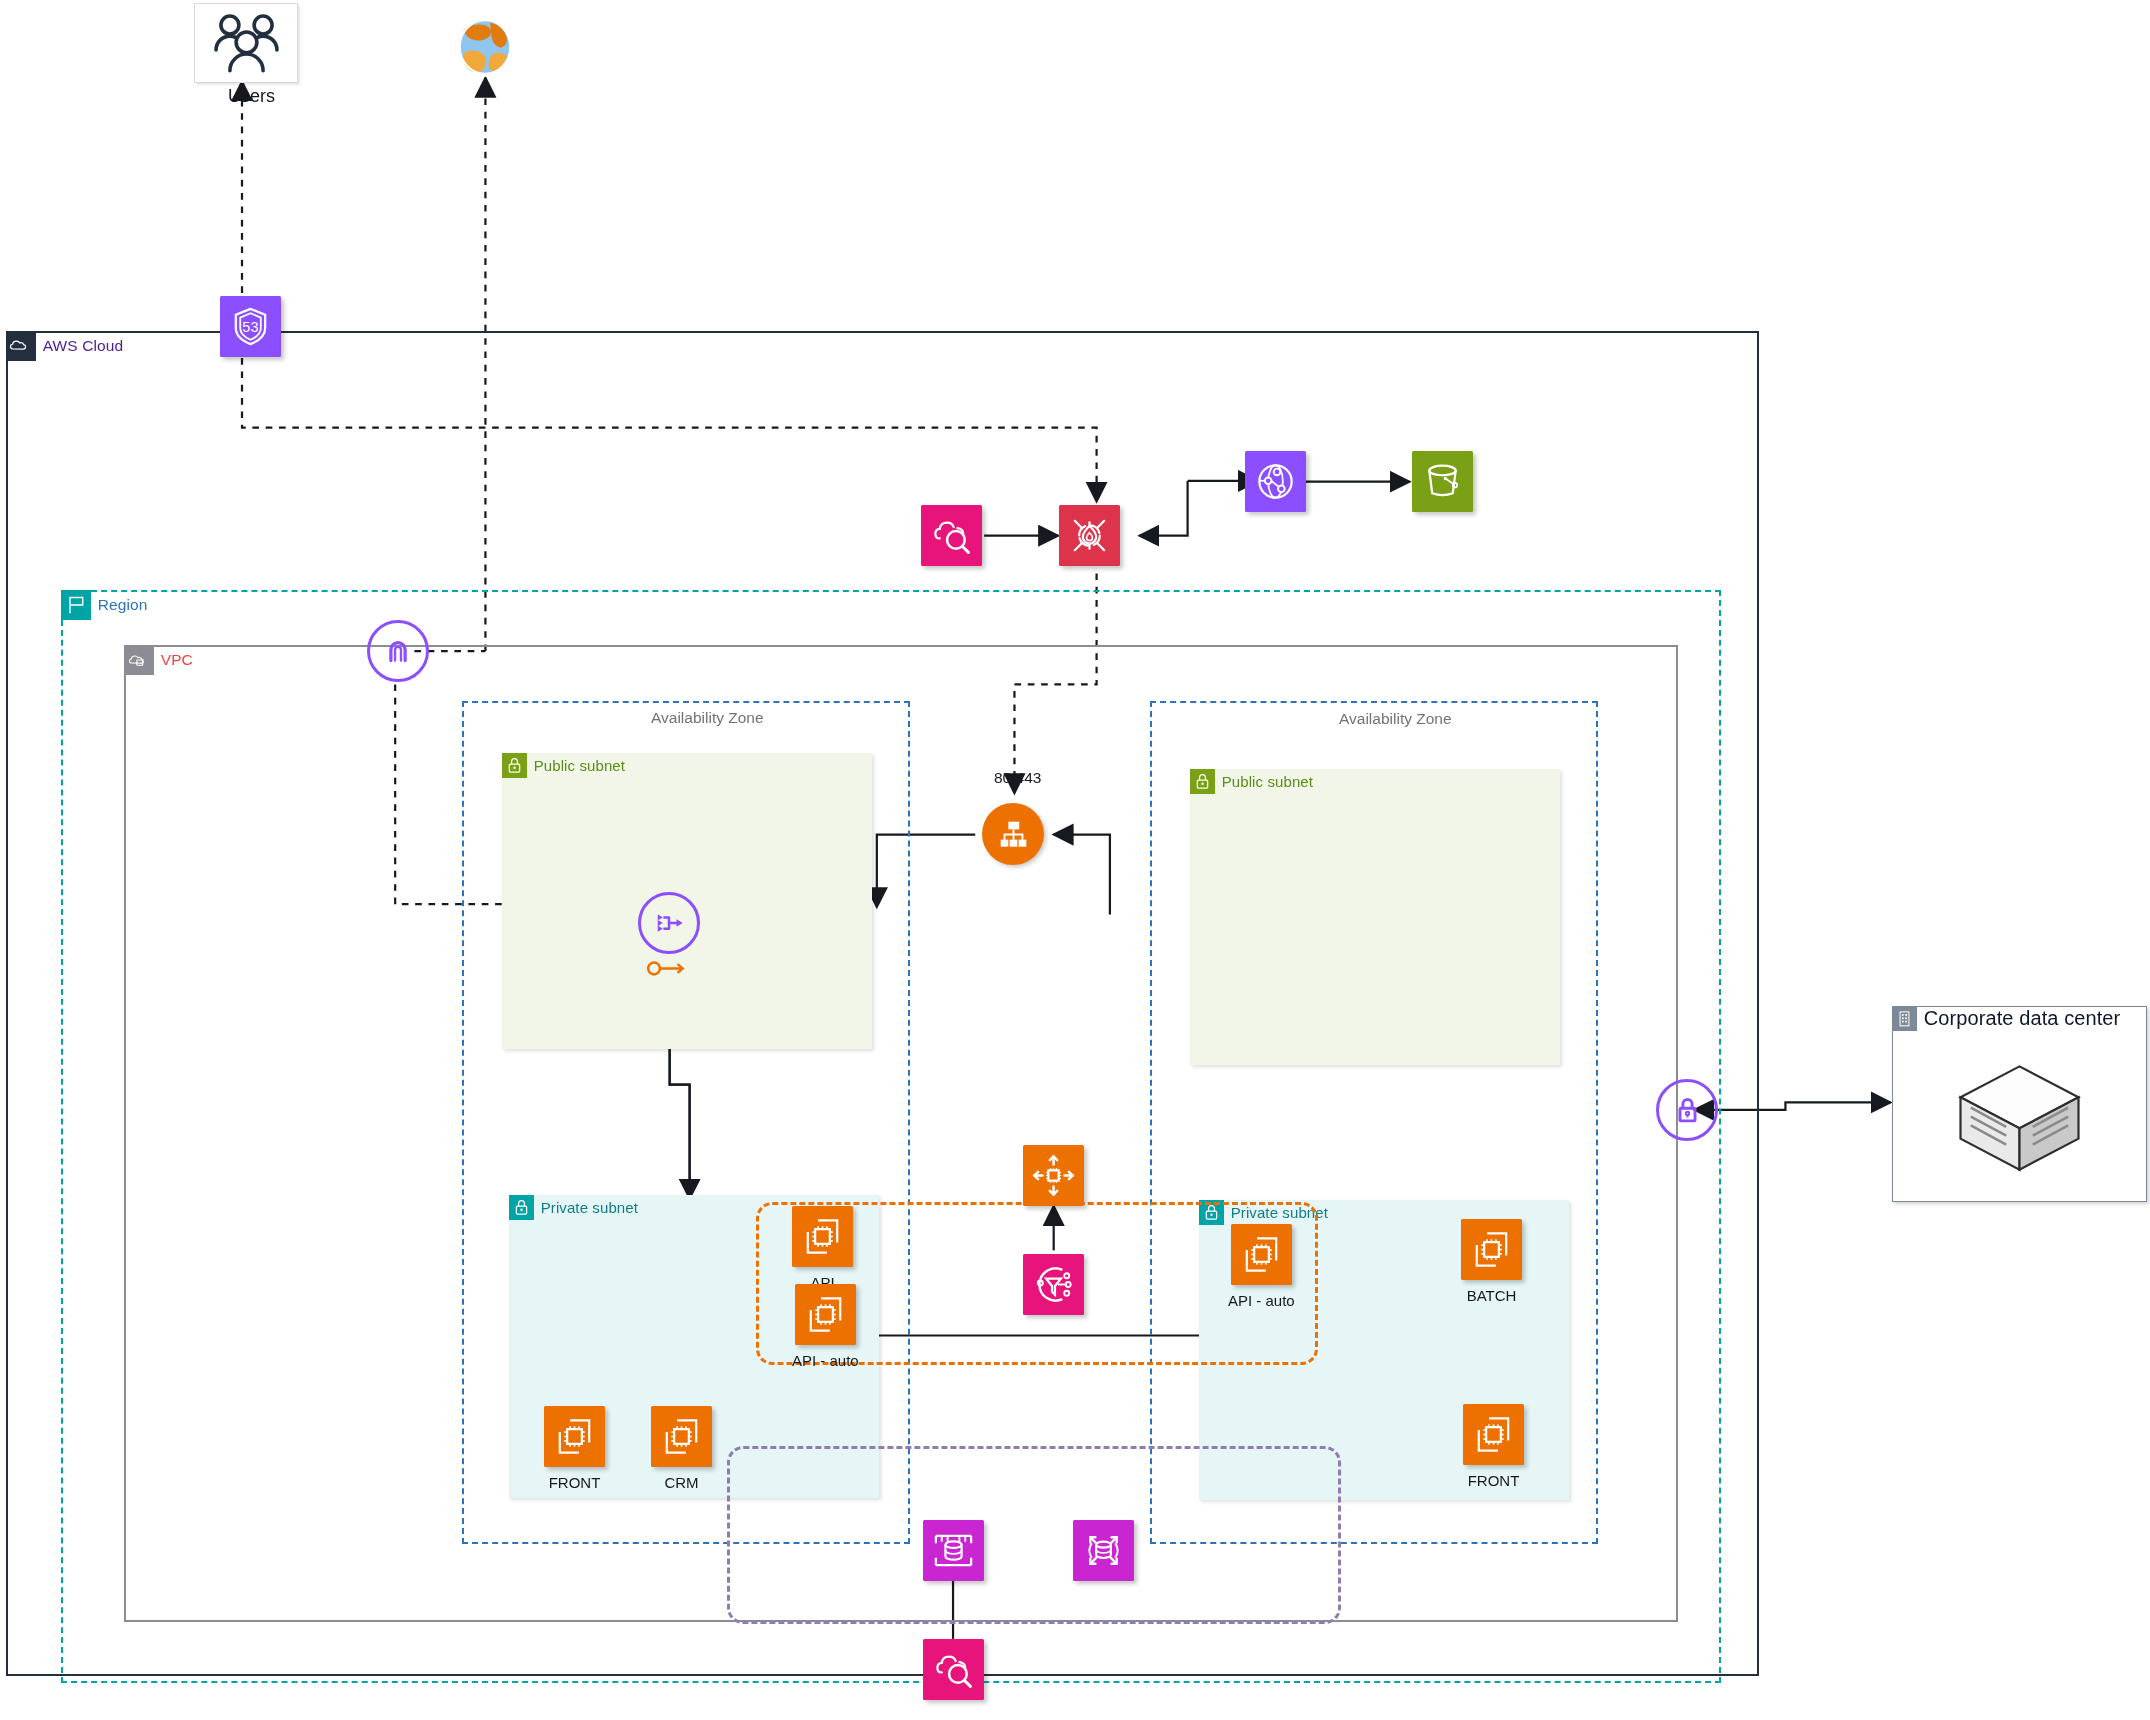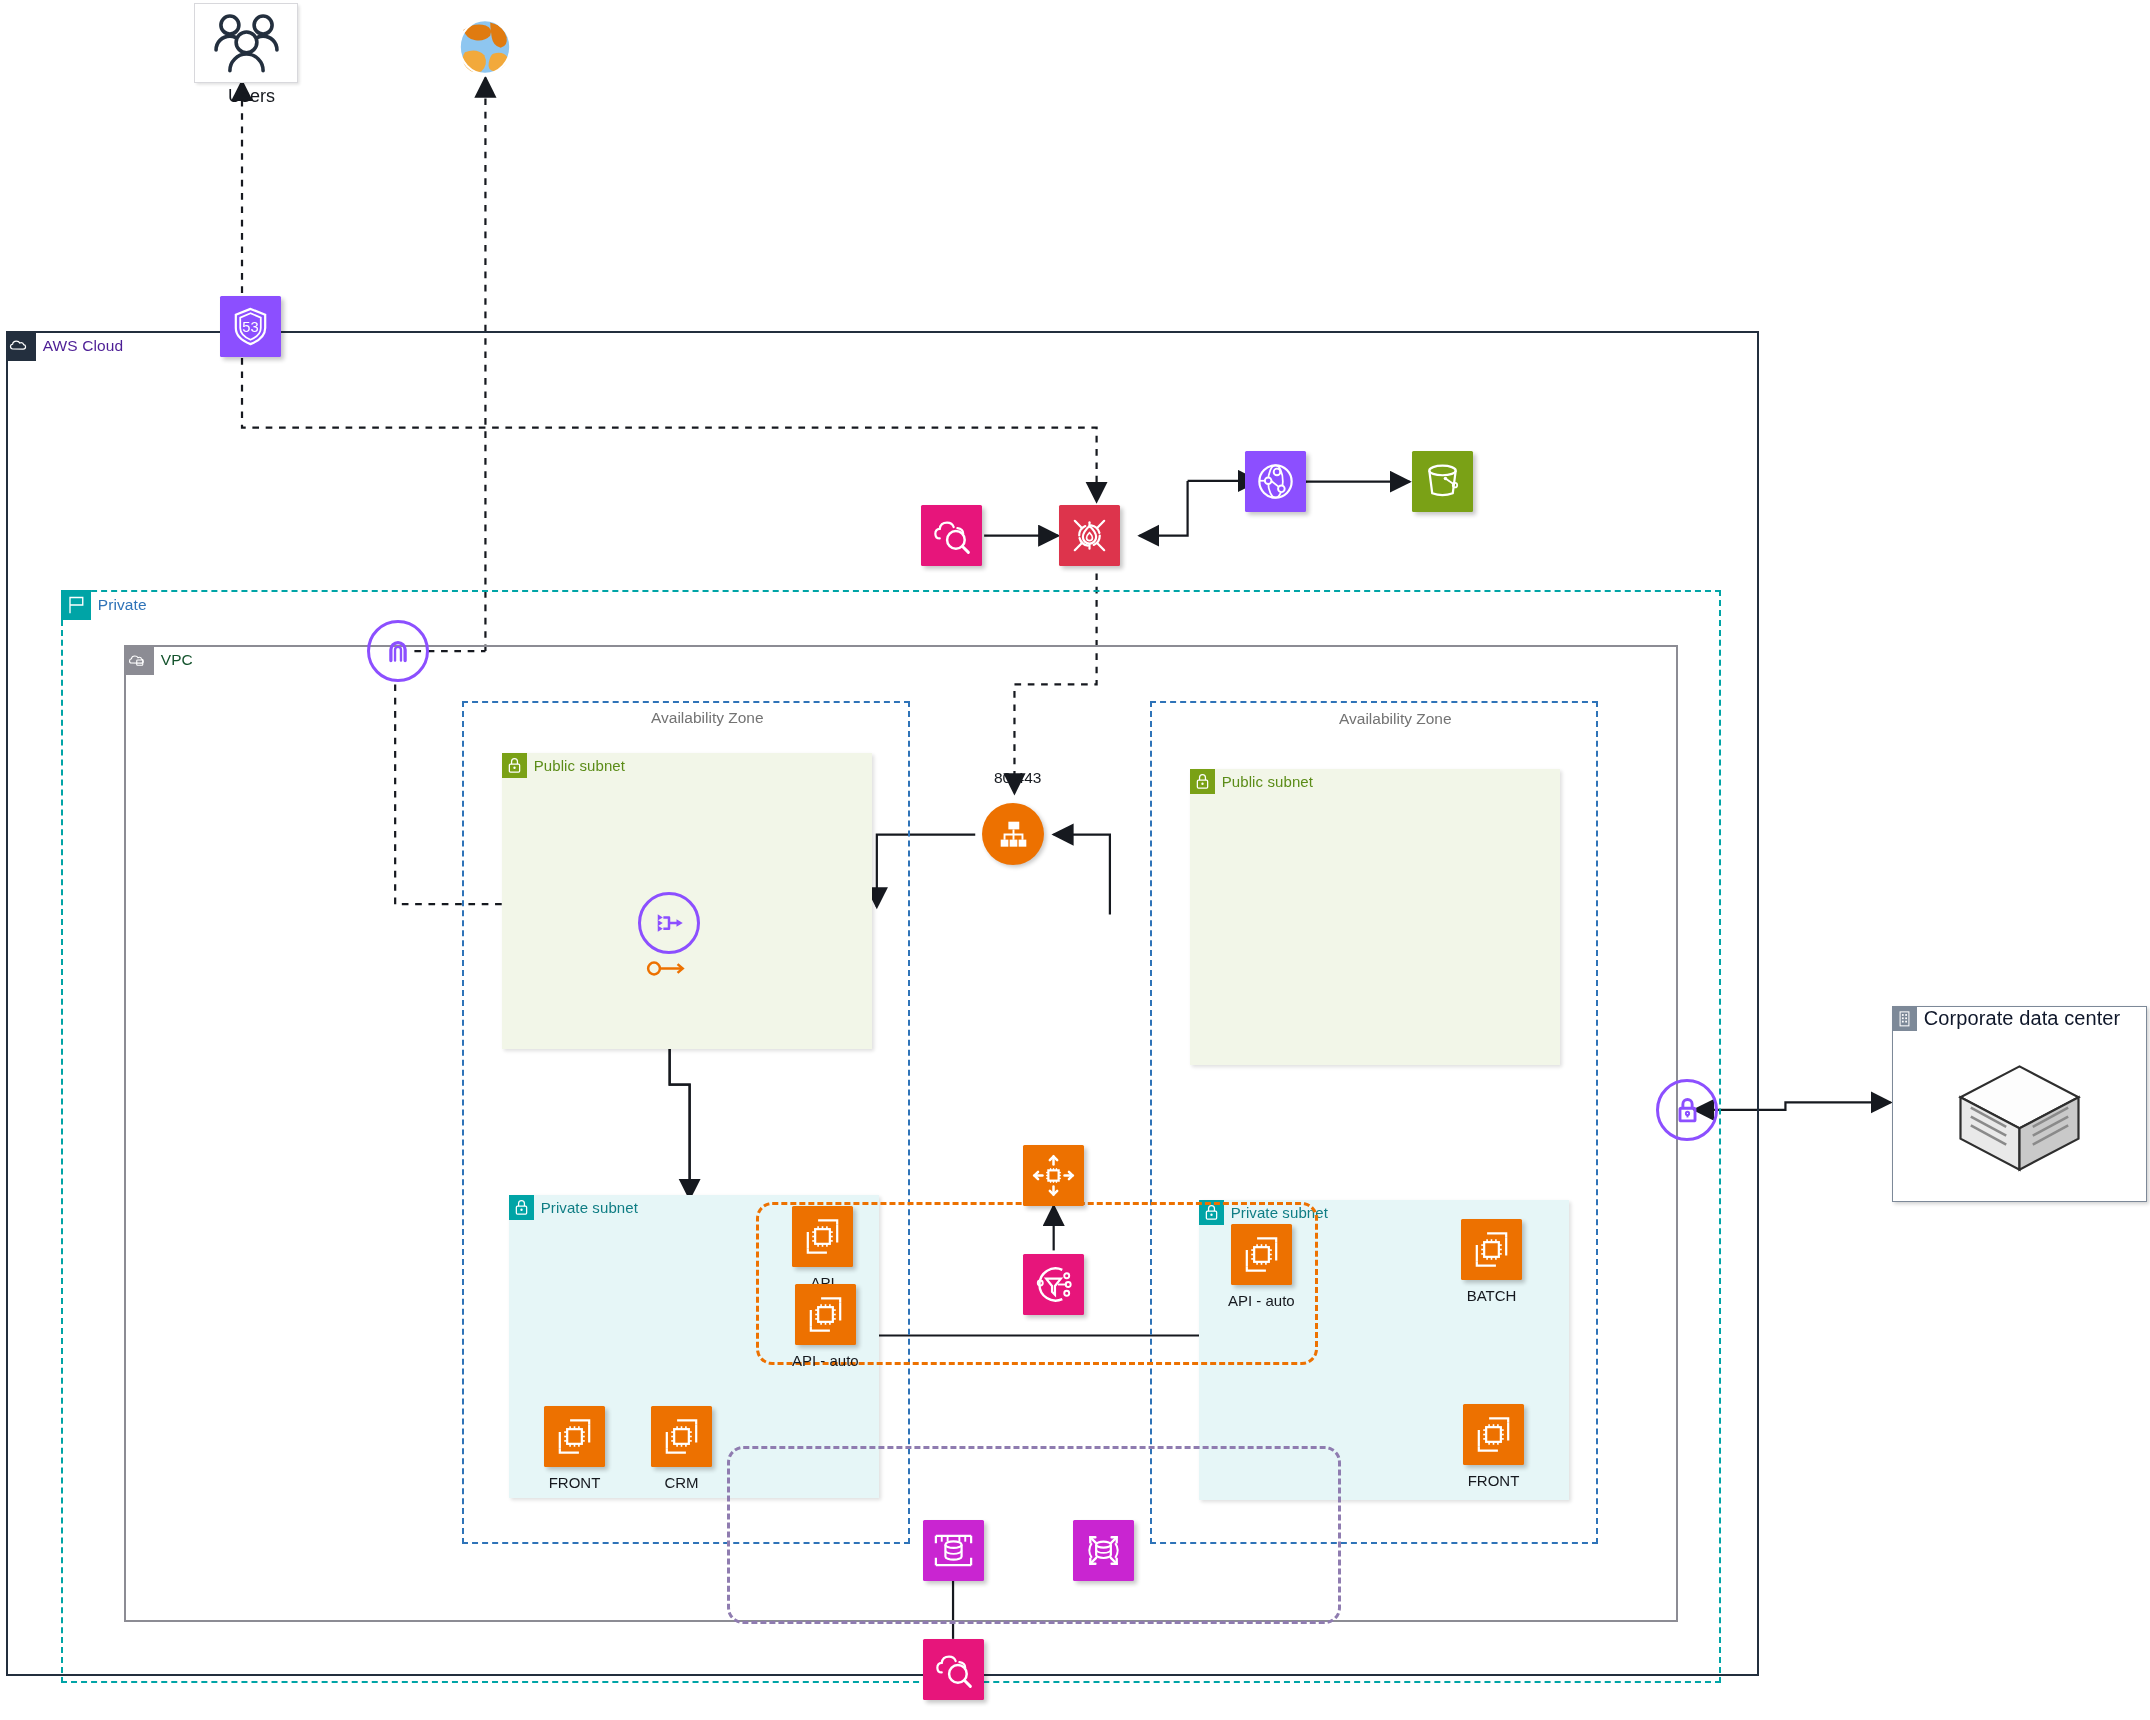--- a/index.html
+++ b/index.html
@@ -100,33 +100,33 @@
   </div>
 
   <div class="box c-region" style="left:61px;top:590px;width:1660px;height:1093px;"></div>
   <div class="grp-label" style="left:61px;top:590px;">
     <span class="ic">
       <svg viewBox="0 0 40 40">
           <rect width="40" height="40" fill="#00A4A6"></rect>
       <path d="M12 9 L12 31 M12 10 L29 10 L29 20 L12 20" fill="none" stroke="#ffffff" stroke-width="1.8"></path>
         </svg>
     </span>
-    <span class="tx" style="color:#2E73B8;">Private</span>
+    <span class="tx" style="color:#2E73B8;">Region</span>
   </div>
 
   <div class="box c-vpc" style="left:124px;top:645px;width:1554px;height:977px;"></div>
   <div class="grp-label" style="left:124px;top:645px;">
     <span class="ic">
       <svg viewBox="0 0 40 40">
           <rect width="40" height="40" fill="#8C8C94"></rect>
       <path d="M10 24 q-2.6 0 -2.6 -2.8 q0 -2.5 2.5 -2.8 q0.4 -3.8 4.6 -3.8 q3 0 4.2 2.4 q0.8 -0.6 1.9 -0.6 q2.4 0 2.7 2.4 q2.4 0.2 2.4 2.7 q0 2.7 -2.9 2.7 z" fill="none" stroke="#ffffff" stroke-width="1.5"></path>
       <rect x="17" y="20" width="8" height="7" rx="1" fill="none" stroke="#ffffff" stroke-width="1.5"></rect>
         </svg>
     </span>
-    <span class="tx" style="color:#14532d;">VPC</span>
+    <span class="tx" style="color:#ef4444;">VPC</span>
   </div>
 
   <div class="box c-az" style="left:462px;top:701px;width:448px;height:843px;"></div>
   <div class="az-lbl" style="left:651px;top:709px;">Availability Zone</div>
 
   <div class="box c-az" style="left:1150px;top:701px;width:448px;height:843px;"></div>
   <div class="az-lbl" style="left:1339px;top:710px;">Availability Zone</div>
 
   <div class="box c-pubsub" style="left:502px;top:753px;width:370px;height:296px;"></div>
   <div class="grp-label" style="left:502px;top:753px;">

